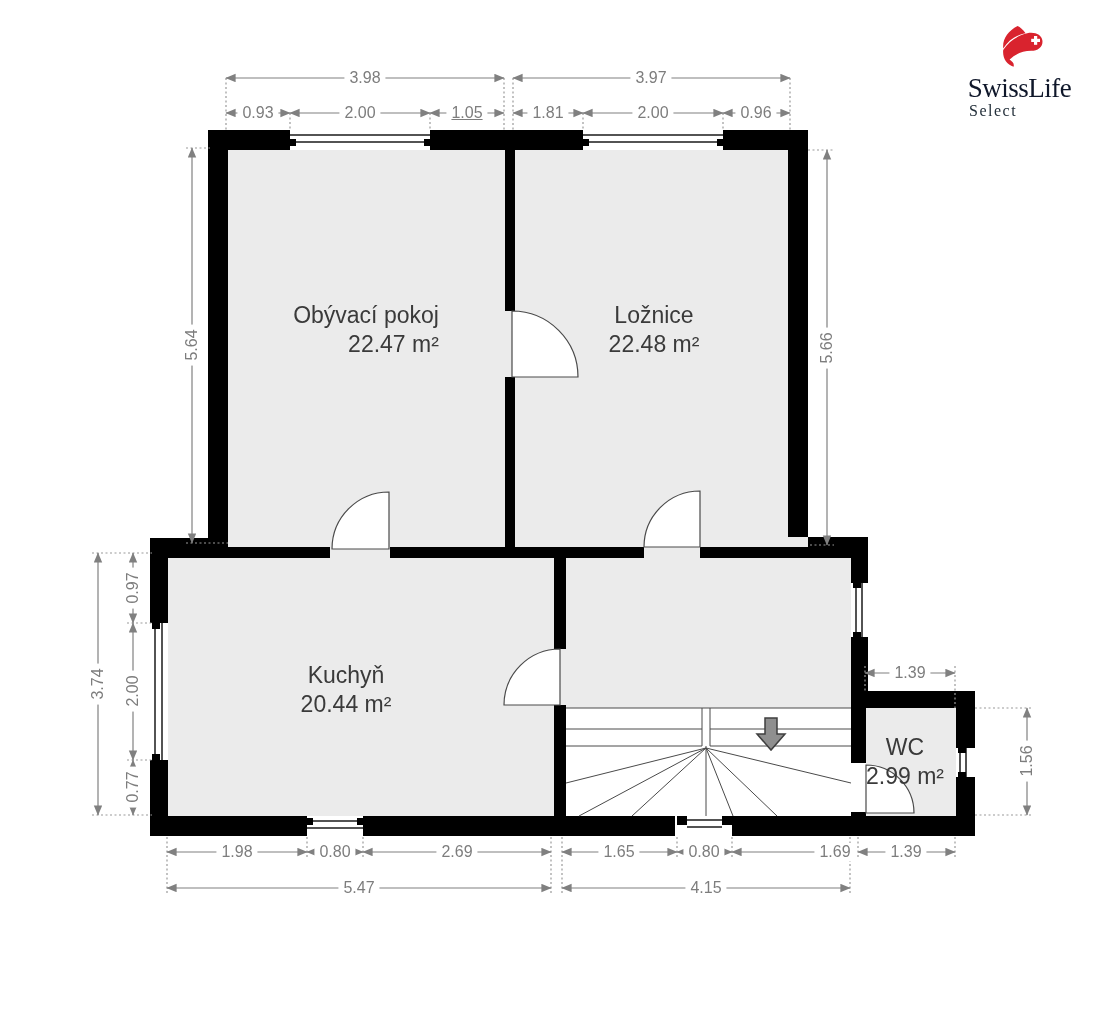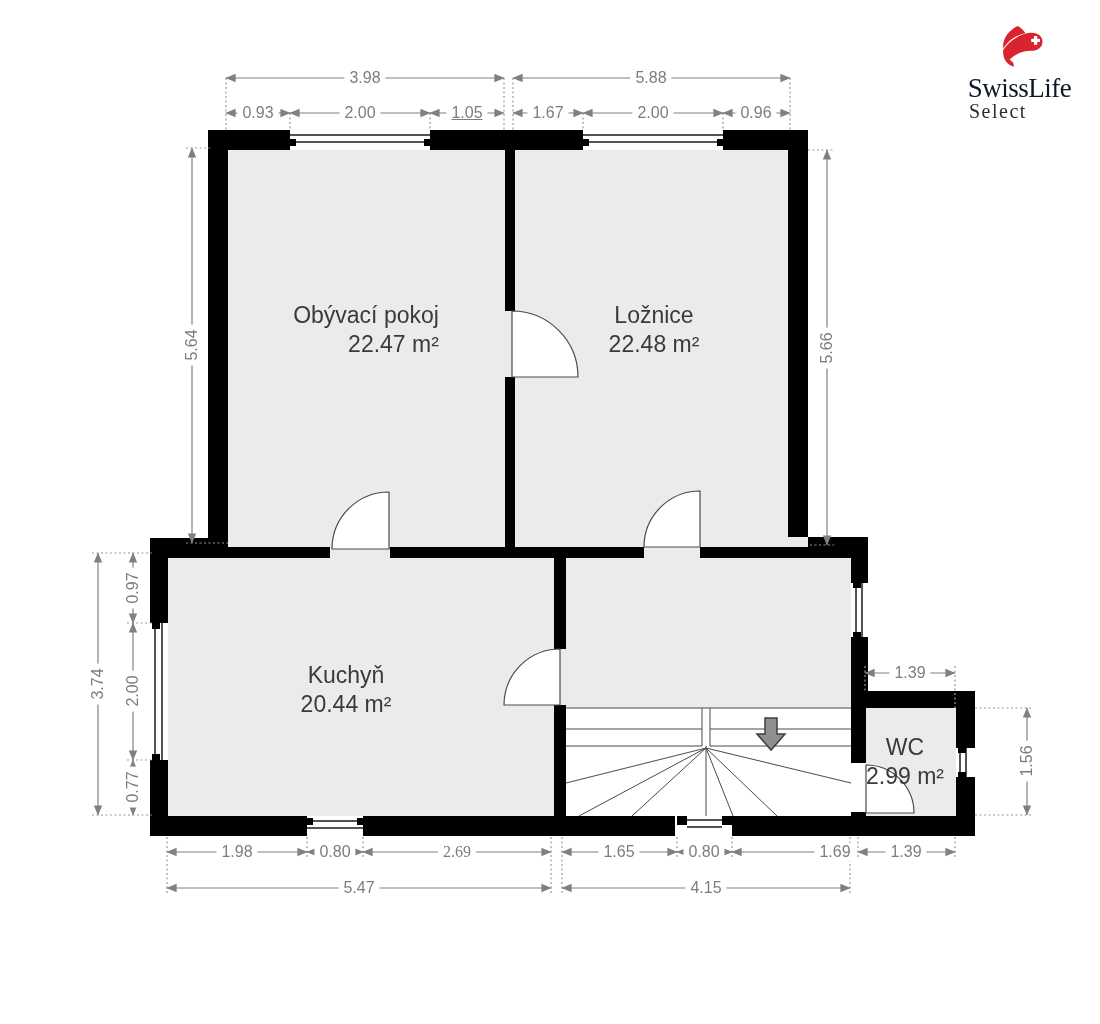--- a/index.html
+++ b/index.html
@@ -19,21 +19,21 @@
     padding:0 5px; white-space:nowrap; line-height:18px;
   }
   .dim.rot { transform:translate(-50%,-50%) rotate(-90deg); }
   #logo { position:absolute; left:962px; top:20px; width:115px; text-align:center; }
   #logo .flag { display:block; margin:0 auto 2px auto; }
   .logo-title {
     font-family:"Liberation Serif", serif; font-size:27px; color:#0f172a;
     letter-spacing:-0.5px; line-height:28px; text-align:center;
   }
   .logo-sub {
-    font-family:"Liberation Serif", serif; font-size:20px; color:#232f3a;
+    font-family:"Liberation Serif", serif; font-size:16px; color:#232f3a;
     letter-spacing:1.5px; text-align:left; padding-left:7px; line-height:18px;
   }
 </style>
 </head>
 <body>
 
 <div id="canvas">
 
   <svg id="plan-svg" width="1100" height="1024" viewBox="0 0 1100 1024">
     <defs>
@@ -229,38 +229,38 @@
   <div class="room-label" style="left:346px; top:690px;">
     <div>Kuchyň</div>
     <div>20.44 m²</div>
   </div>
   <div class="room-label" style="left:905px; top:762px;">
     <div>WC</div>
     <div>2.99 m²</div>
   </div>
 
   <span class="dim" style="left:365px; top:78px;">3.98</span>
-  <span class="dim" style="left:651px; top:78px;">5.88</span>
+  <span class="dim" style="left:651px; top:78px;">3.97</span>
   <span class="dim" style="left:258px; top:113px;text-align:center;">0.93</span>
   <span class="dim" style="left:360px; top:113px;">2.00</span>
   <span class="dim" style="left:467px; top:113px;text-decoration:underline;">1.05</span>
-  <span class="dim" style="left:548px; top:113px;">1.67</span>
+  <span class="dim" style="left:548px; top:113px;">1.81</span>
   <span class="dim" style="left:653px; top:113px;">2.00</span>
   <span class="dim" style="left:756px; top:113px;">0.96</span>
   <span class="dim rot" style="left:192px; top:345px;">5.64</span>
   <span class="dim rot" style="left:827px; top:348px;">5.66</span>
   <span class="dim rot" style="left:98px; top:684px;">3.74</span>
   <span class="dim rot" style="left:133px; top:588px;">0.97</span>
   <span class="dim rot" style="left:133px; top:691px;">2.00</span>
   <span class="dim rot" style="left:133px; top:787px;">0.77</span>
   <span class="dim" style="left:910px; top:673px;">1.39</span>
   <span class="dim rot" style="left:1027px; top:761px;">1.56</span>
   <span class="dim" style="left:237px; top:852px;">1.98</span>
   <span class="dim" style="left:335px; top:852px;">0.80</span>
-  <span class="dim" style="left:457px; top:852px;font-family:Liberation Serif, serif;">2.69</span>
+  <span class="dim" style="left:457px; top:852px;">2.69</span>
   <span class="dim" style="left:619px; top:852px;">1.65</span>
   <span class="dim" style="left:704px; top:852px;">0.80</span>
   <span class="dim" style="left:791px; top:852px;margin-left:44px;">1.69</span>
   <span class="dim" style="left:906px; top:852px;">1.39</span>
   <span class="dim" style="left:359px; top:888px;">5.47</span>
   <span class="dim" style="left:706px; top:888px;">4.15</span>
 
   <div id="logo">
     <svg class="flag" width="48" height="52" viewBox="0 0 60 56">
       <path d="M27,3 C15,9 8,19 9,31 C16,20 26,14 37,12 C34,8 30,4 27,3 Z" fill="#d9232e"></path>

